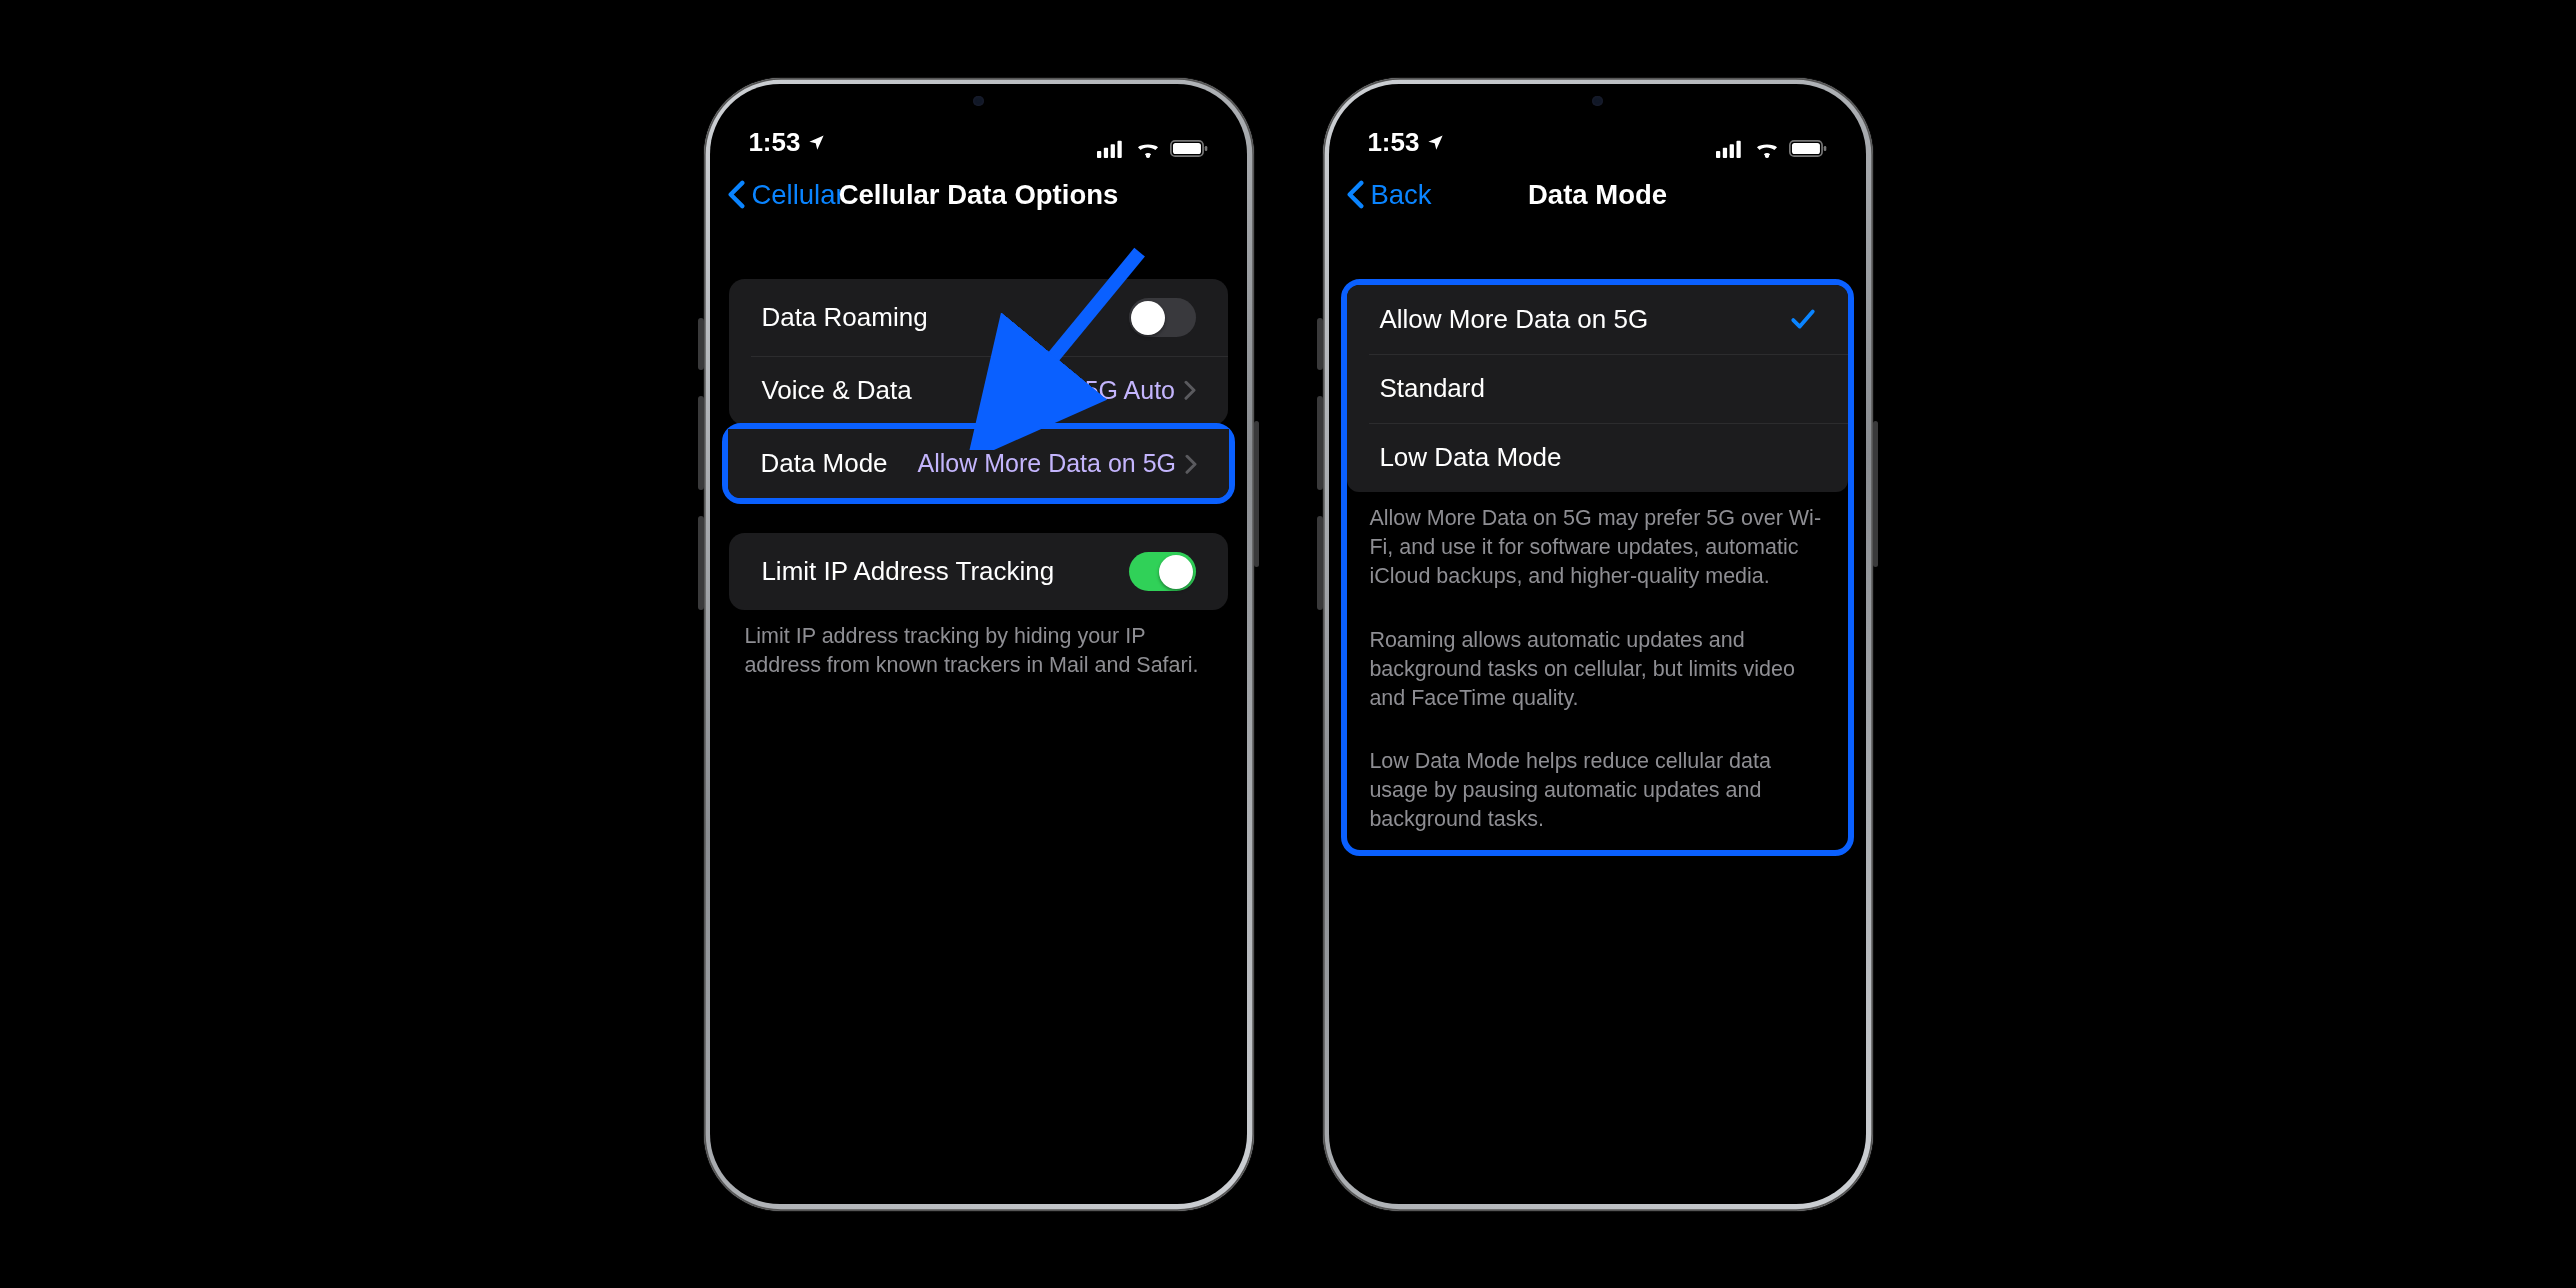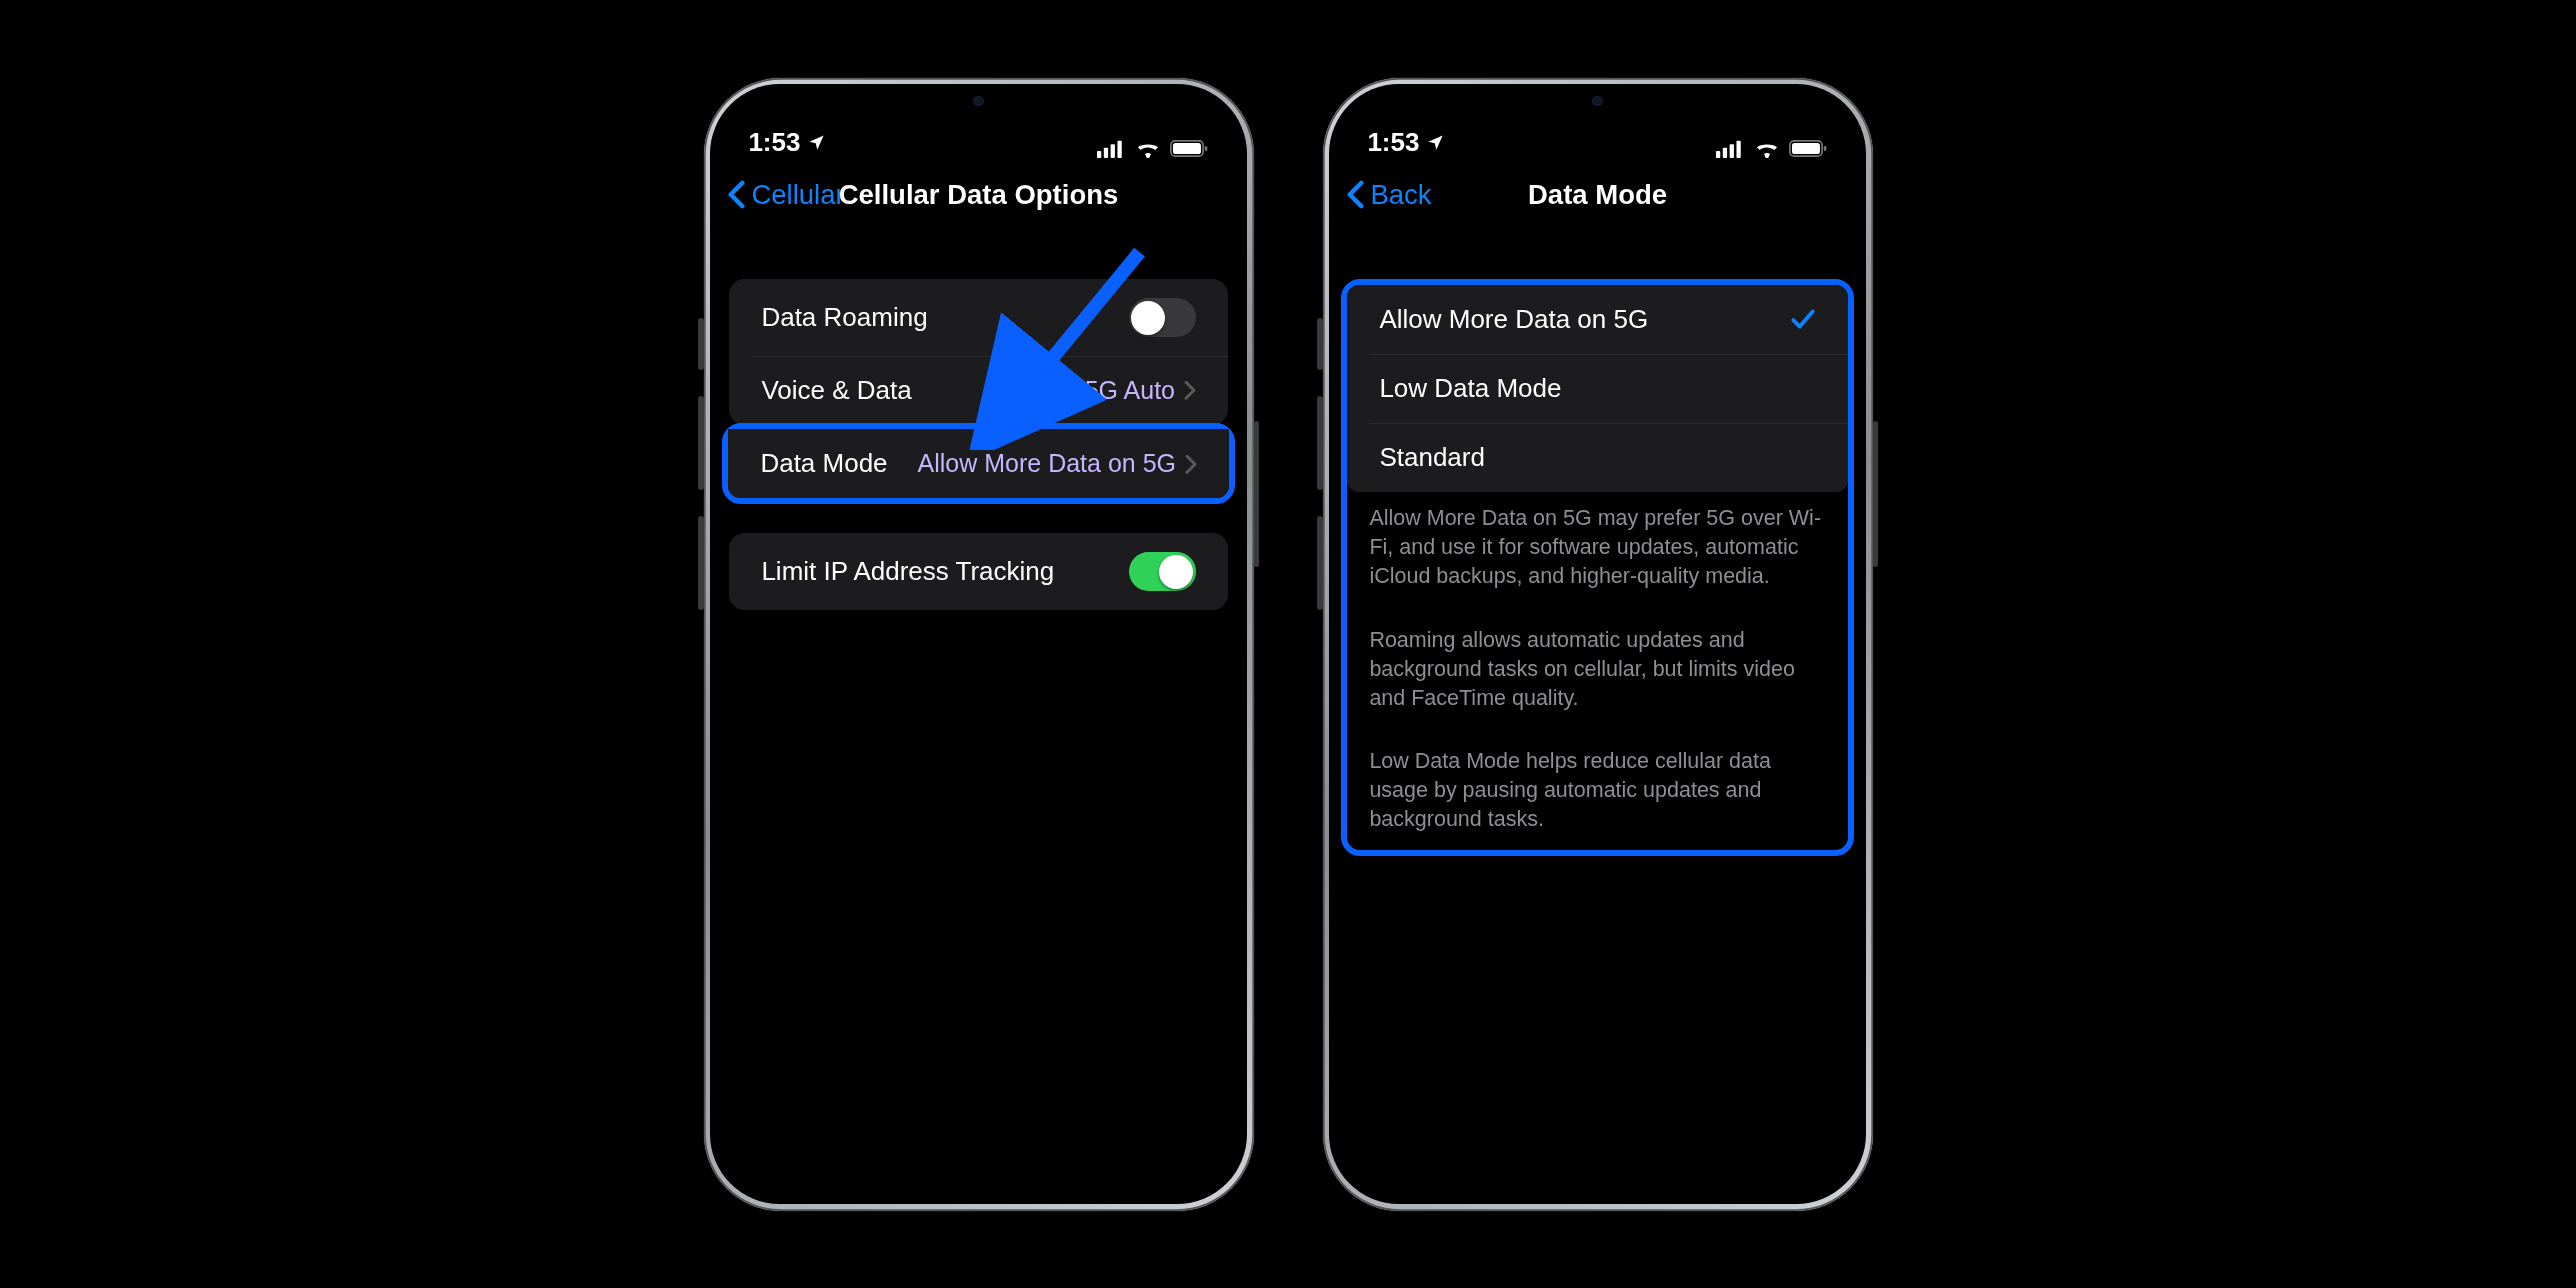--- a/index.html
+++ b/index.html
@@ -228,20 +228,21 @@
       </div>
 
       <div class="group">
         <div class="row">
           <span class="label">Limit IP Address Tracking</span>
           <span class="toggle on">
               <span class="knob"></span>
             </span>
         </div>
       </div>
+      <div class="footer-text">Limit IP address tracking by hiding your IP address from known trackers in Mail and Safari.</div>
 
       <svg class="arrow" style="left:249px; top:151px;" width="215" height="215" viewBox="0 0 250 250">
         <defs>
           <marker id="ah1" markerWidth="14" markerHeight="14" refX="4" refY="5" orient="auto">
             <path d="M0,0 L10,5 L0,10 Z" fill="#0a60ff"></path>
           </marker>
         </defs>
         <line x1="210" y1="20" x2="70" y2="190" stroke="#0a60ff" stroke-width="16" marker-end="url(#ah1)"></line>
       </svg>
 
@@ -311,24 +312,24 @@
         <div class="group">
           <div class="row">
             <span class="label">Allow More Data on 5G</span>
             <span class="check">
               <svg width="26" height="22" viewBox="0 0 24 20" fill="none" stroke="#0a84ff" stroke-width="3.5" stroke-linecap="round" stroke-linejoin="round">
                   <polyline points="3,11 9,17 21,3"></polyline>
                 </svg>
             </span>
           </div>
           <div class="row">
-            <span class="label">Low Data Mode</span>
+            <span class="label">Standard</span>
           </div>
           <div class="row">
-            <span class="label">Standard</span>
+            <span class="label">Low Data Mode</span>
           </div>
         </div>
         <div class="footer-text">Allow More Data on 5G may prefer 5G over Wi-Fi, and use it for software updates, automatic iCloud backups, and higher-quality media.</div>
         <div class="footer-text" style="padding-top:19px;">Roaming allows automatic updates and background tasks on cellular, but limits video and FaceTime quality.</div>
         <div class="footer-text" style="padding-top:19px;">Low Data Mode helps reduce cellular data usage by pausing automatic updates and background tasks.</div>
       </div>
 
     </div>
   </div>
 </div>

